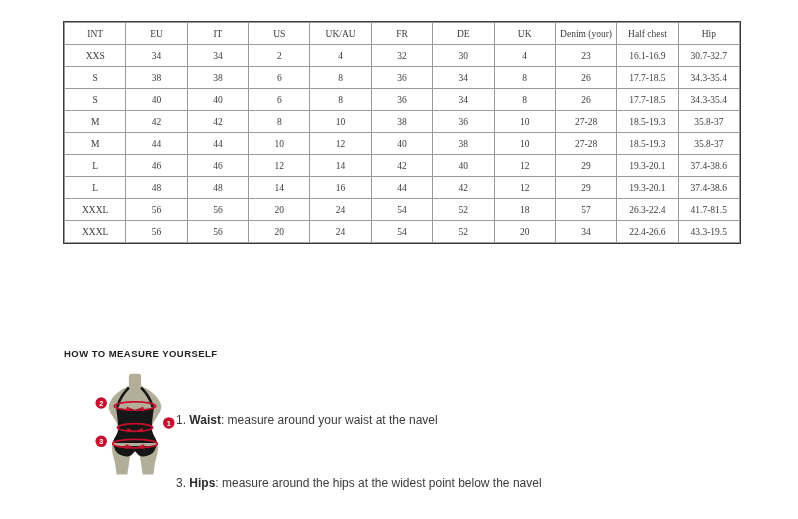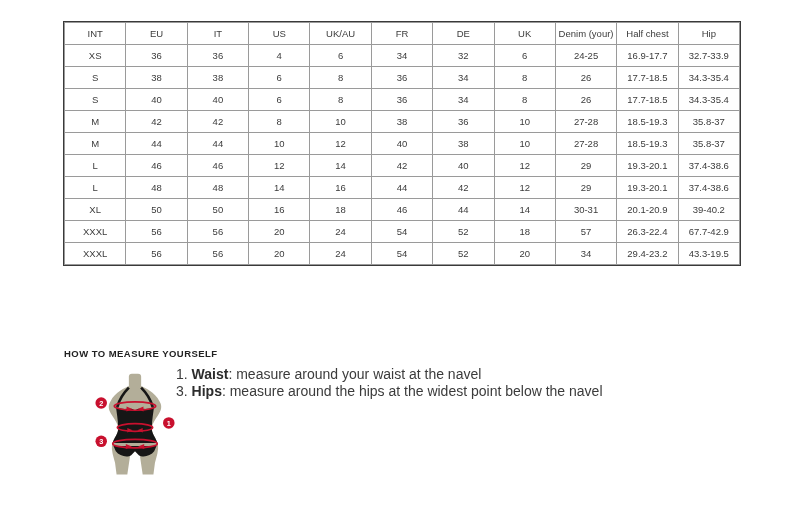--- a/index.html
+++ b/index.html
@@ -5,42 +5,42 @@
   html,body{margin:0;padding:0;}
   body{
     width:798px;height:519px;position:relative;background:#ffffff;
     font-family:"Liberation Sans", sans-serif;overflow:hidden;
   }
   .table-wrap{
     position:absolute;left:63px;top:21px;width:676px;
     border:1px solid #3a3a3a;background:#fff;
   }
   table.size-table{
-    width:100%;border-collapse:collapse;table-layout:fixed;
+    width:100%;border-collapse:collapse;table-layout:fixed;font-family:Liberation Serif, serif;
   }
   table.size-table th, table.size-table td{
     border:1px solid #9a9a9a;
     height:21px;padding:0 1px;
     text-align:center;vertical-align:middle;
     font-size:9.5px;font-weight:normal;color:#3b3b3b;
     white-space:nowrap;overflow:hidden;
   }
   .measure-heading{
     position:absolute;left:64px;top:348px;margin:0;
     font-size:9.5px;font-weight:bold;color:#222;letter-spacing:.45px;
   }
   .figure{
     position:absolute;left:92px;top:372px;width:86px;height:108px;
   }
   .figure svg{width:86px;height:108px;display:block;}
   .steps{
     position:absolute;left:176px;top:366px;margin:0;padding:0;list-style:none;
   }
   .steps li{
-    font-size:14px;color:#3b3b3b;line-height:17px;white-space:nowrap;
+    font-size:12px;color:#3b3b3b;line-height:17px;white-space:nowrap;margin-top:46px;
   }
   .steps .step-label{font-weight:bold;color:#2c2c2c;}
 </style>
 </head>
 <body>
 
 <div class="table-wrap">
   <table class="size-table">
     <thead>
       <tr id="header-row">
@@ -52,31 +52,31 @@
           <th>FR</th>
           <th>DE</th>
           <th>UK</th>
           <th>Denim (your)</th>
           <th>Half chest</th>
           <th>Hip</th>
         </tr>
     </thead>
     <tbody id="table-body">
         <tr>
-          <td>XS</td>
-          <td>36</td>
-          <td>36</td>
+          <td>XXS</td>
+          <td>34</td>
+          <td>34</td>
+          <td>2</td>
           <td>4</td>
-          <td>6</td>
-          <td>34</td>
           <td>32</td>
-          <td>6</td>
-          <td>24-25</td>
-          <td>16.9-17.7</td>
-          <td>32.7-33.9</td>
+          <td>30</td>
+          <td>4</td>
+          <td>23</td>
+          <td>16.1-16.9</td>
+          <td>30.7-32.7</td>
         </tr>
         <tr>
           <td>S</td>
           <td>38</td>
           <td>38</td>
           <td>6</td>
           <td>8</td>
           <td>36</td>
           <td>34</td>
           <td>8</td>
@@ -141,58 +141,45 @@
           <td>48</td>
           <td>48</td>
           <td>14</td>
           <td>16</td>
           <td>44</td>
           <td>42</td>
           <td>12</td>
           <td>29</td>
           <td>19.3-20.1</td>
           <td>37.4-38.6</td>
-        </tr>
-        <tr>
-          <td>XL</td>
-          <td>50</td>
-          <td>50</td>
-          <td>16</td>
-          <td>18</td>
-          <td>46</td>
-          <td>44</td>
-          <td>14</td>
-          <td>30-31</td>
-          <td>20.1-20.9</td>
-          <td>39-40.2</td>
         </tr>
         <tr>
           <td>XXXL</td>
           <td>56</td>
           <td>56</td>
           <td>20</td>
           <td>24</td>
           <td>54</td>
           <td>52</td>
           <td>18</td>
           <td>57</td>
           <td>26.3-22.4</td>
-          <td>67.7-42.9</td>
+          <td>41.7-81.5</td>
         </tr>
         <tr>
           <td>XXXL</td>
           <td>56</td>
           <td>56</td>
           <td>20</td>
           <td>24</td>
           <td>54</td>
           <td>52</td>
           <td>20</td>
           <td>34</td>
-          <td>29.4-23.2</td>
+          <td>22.4-26.6</td>
           <td>43.3-19.5</td>
         </tr>
       </tbody>
   </table>
 </div>
 
 <h3 class="measure-heading">HOW TO MEASURE YOURSELF</h3>
 
 <div class="figure">
   <svg viewBox="0 0 112 140" xmlns="http://www.w3.org/2000/svg">

